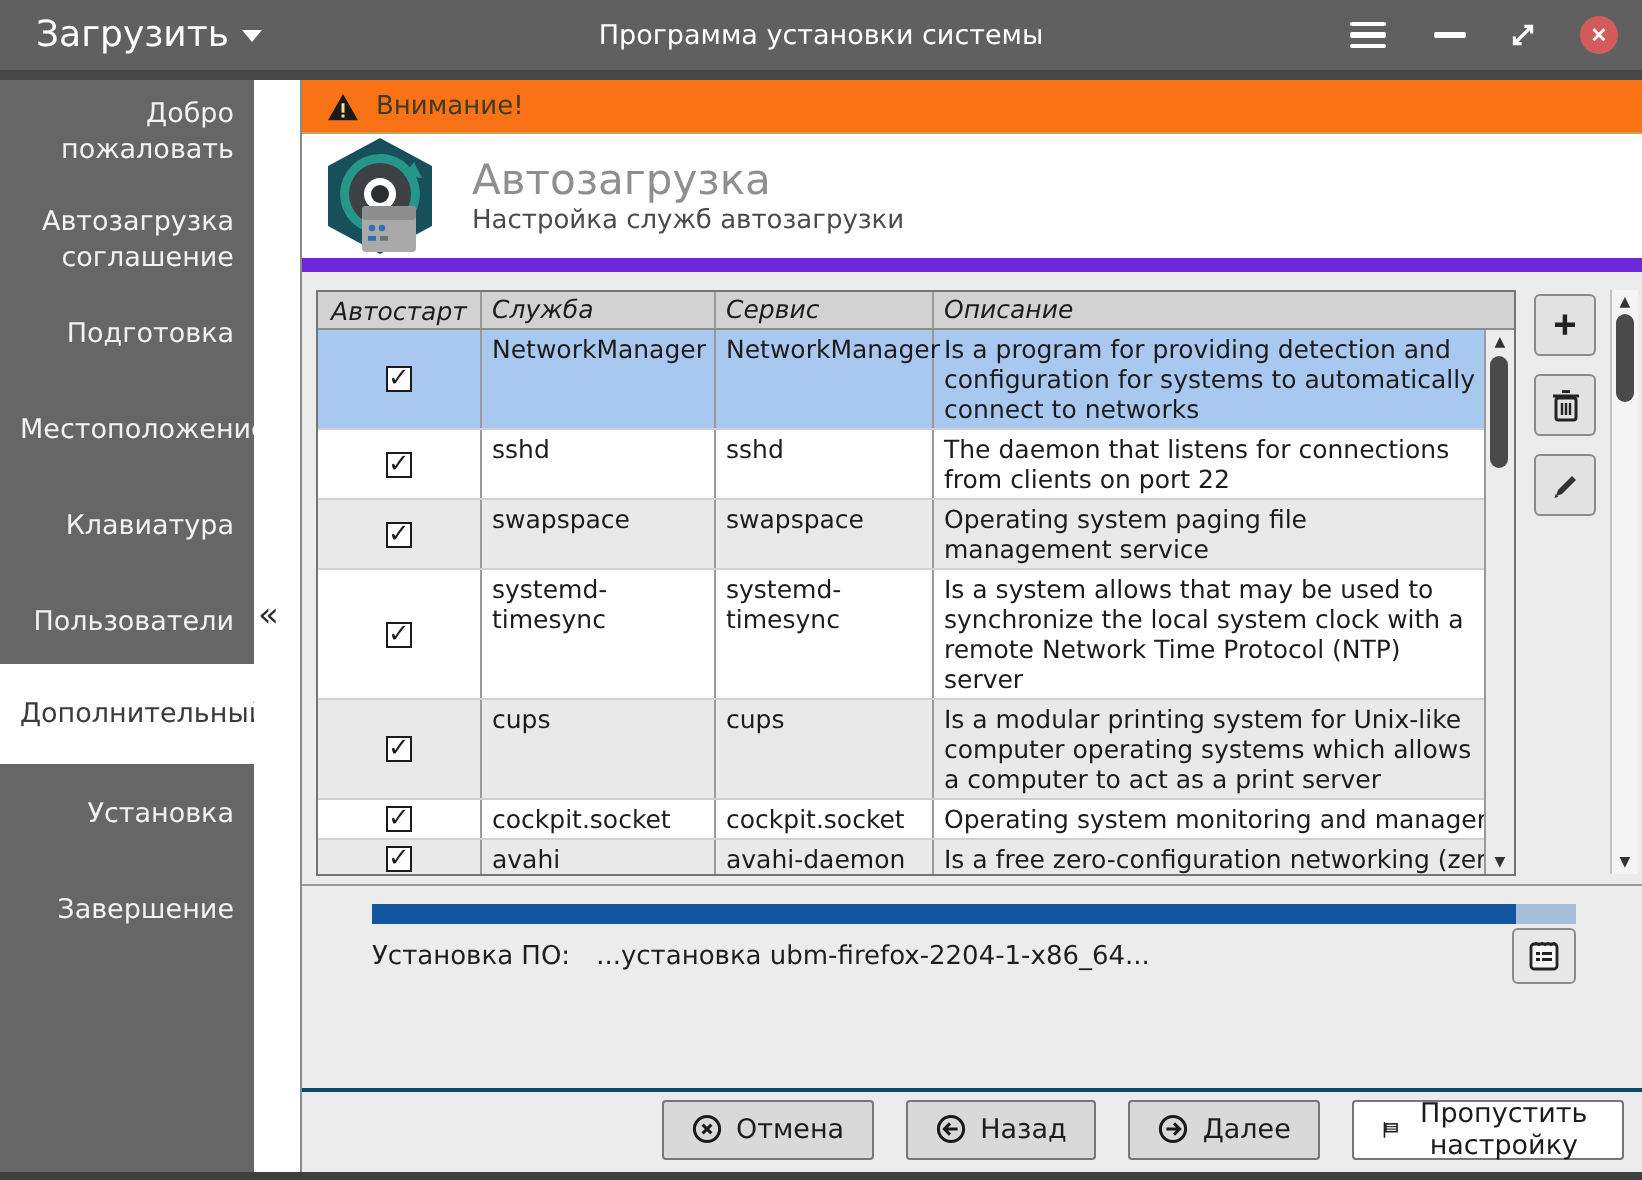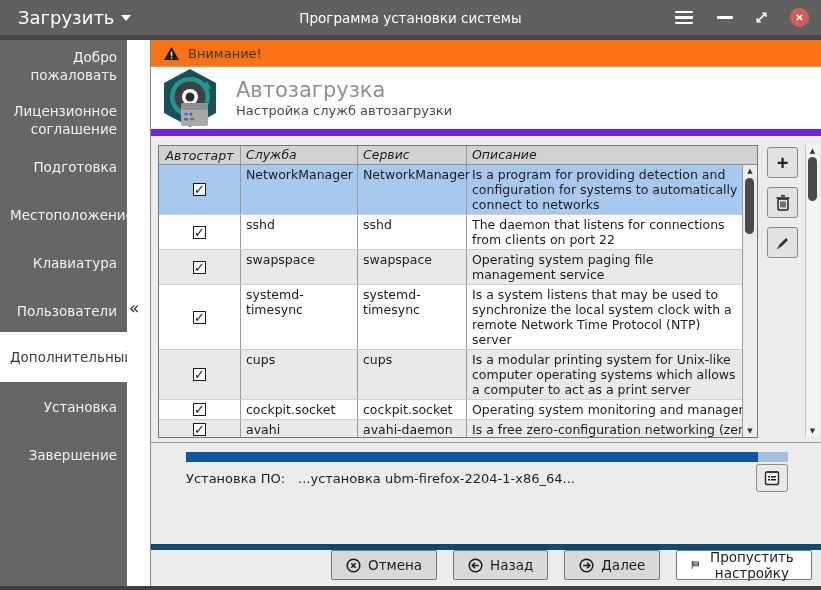--- a/index.html
+++ b/index.html
@@ -101,21 +101,21 @@
   .pfill { height:100%; background:#11569e; }
   .prow { position:relative; height:24px; margin-top:4px; display:flex; align-items:center; font-size:13px; color:#1e1e1e; }
   .plabel { }
   .pstatus { margin-left:13px; }
   .log-btn { position:absolute; right:0; top:-2px; width:32px; height:28px; background:#e8e8e8;
              border:1px solid #8a8a8a; border-radius:3px; display:flex; align-items:center;
              justify-content:center; cursor:pointer; }
   .pblock + .pblock { margin-top:6px; }
 
   
-  .btnbar { flex:0 0 39px; border-top:6px solid #0c4a6e; display:flex; align-items:flex-start;
+  .btnbar { flex:0 0 39px; border-top:2px solid #0c4a6e; display:flex; align-items:center;
             gap:16px; padding-left:180px; padding-right:9px; }
   .f-btn { height:30px; background:#d9d9d9; border:1px solid #777; border-radius:2px;
            display:flex; align-items:center; gap:7px; padding:0 14px; font-size:13.5px;
            color:#1c1c1c; cursor:pointer; font-family:inherit; }
   .f-btn.skip { margin-left:auto; background:#fff; }
 </style>
 </head>
 <body>
 
 <div class="app">
@@ -139,21 +139,21 @@
         </svg>
       </div>
       <button class="close-btn">✕</button>
     </div>
   </div>
 
   <div class="bodyrow">
 
     <div class="sidebar">
         <div class="side-item">Добро пожаловать</div>
-        <div class="side-item">Лицензионное соглашение</div>
+        <div class="side-item">Автозагрузка соглашение</div>
         <div class="side-item">Подготовка</div>
         <div class="side-item">Местоположение</div>
         <div class="side-item">Клавиатура</div>
         <div class="side-item">Пользователи</div>
         <div class="side-item active">Дополнительный</div>
         <div class="side-item">Установка</div>
         <div class="side-item">Завершение</div>
       </div>
     <div class="side-gap">
       <div class="collapse">«</div>
@@ -227,21 +227,21 @@
                   <div class="c c-svc">swapspace</div>
                   <div class="c c-unit">swapspace</div>
                   <div class="c c-desc">Operating system paging file management service</div>
                 </div>
                 <div class="t-row">
                   <div class="c c-check">
                     <span class="cb">✓</span>
                   </div>
                   <div class="c c-svc">systemd-timesync</div>
                   <div class="c c-unit">systemd-timesync</div>
-                  <div class="c c-desc">Is a system listens that may be used to synchronize the local system clock with a remote Network Time Protocol (NTP) server</div>
+                  <div class="c c-desc">Is a system allows that may be used to synchronize the local system clock with a remote Network Time Protocol (NTP) server</div>
                 </div>
                 <div class="t-row">
                   <div class="c c-check">
                     <span class="cb">✓</span>
                   </div>
                   <div class="c c-svc">cups</div>
                   <div class="c c-unit">cups</div>
                   <div class="c c-desc">Is a modular printing system for Unix-like computer operating systems which allows a computer to act as a print server</div>
                 </div>
                 <div class="t-row one">

